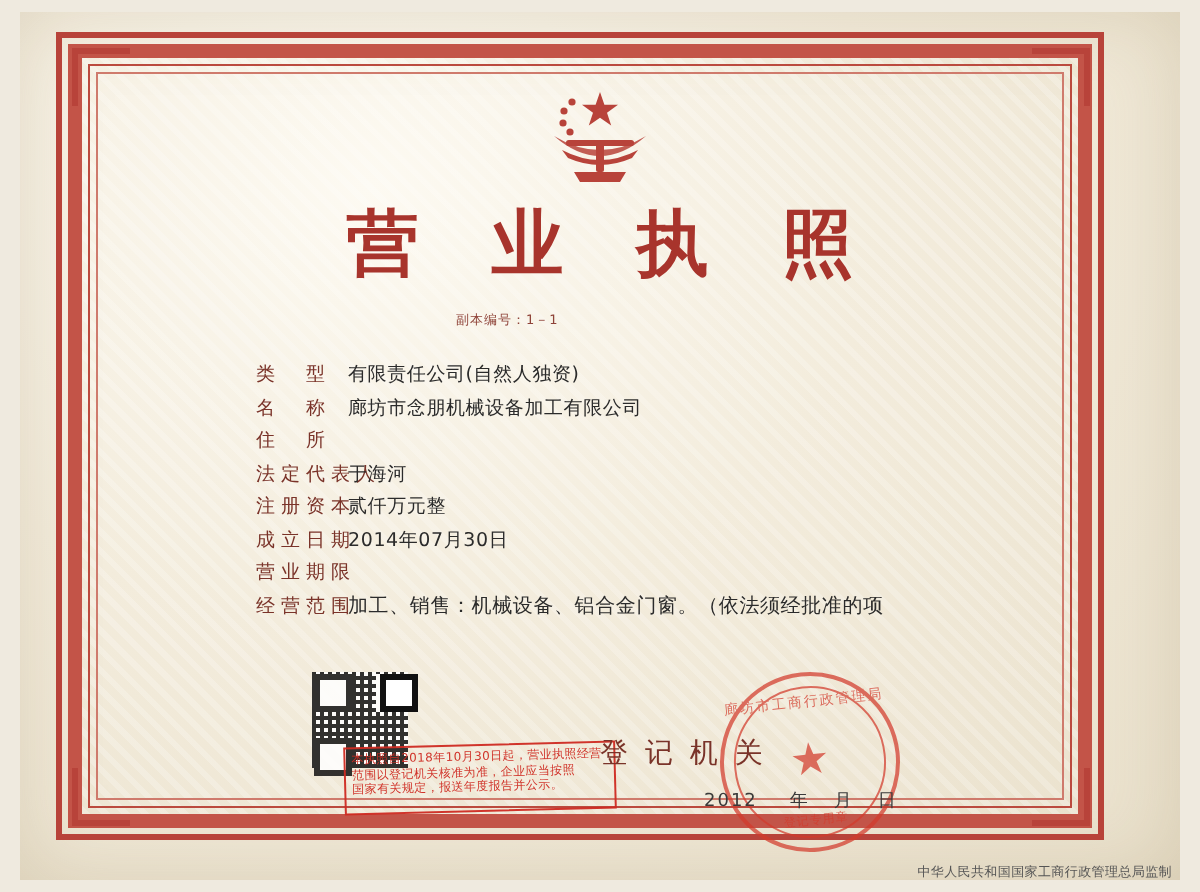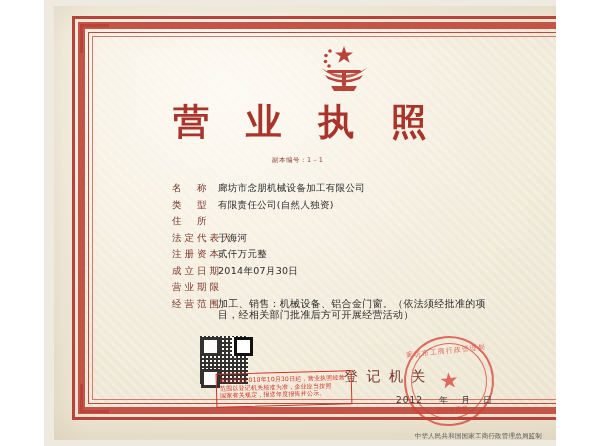--- a/index.html
+++ b/index.html
@@ -8,25 +8,24 @@
     background: #ffffff;
   }
   body {
     width: 600px;
     height: 446px;
     overflow: hidden;
     font-family: "DejaVu Sans", "Liberation Sans", sans-serif;
   }
   .page {
     position: relative;
-    width: 512px;
+    width: 600px;
     height: 446px;
     background: #efeadf;
     overflow: hidden;
-    margin-left: 44px;
   }
   
   .paper {
     position: absolute;
     left: 10px; top: 6px;
     width: 580px; height: 434px;
     background:
       radial-gradient(ellipse at 30% 20%, #fdfaf2 0%, #f3ecdc 45%, #e9e0cb 100%);
     box-shadow: inset 0 0 40px rgba(160,140,100,0.25);
   }
@@ -303,26 +302,26 @@
         <path d="M18 44 h26 l-3 5 h-20 z"></path>
       </g>
     </svg>
   </div>
 
   <div class="title">营 业 执 照</div>
   <div class="serial">副本编号：1－1</div>
 
   <div class="fields">
     <div class="row">
+      <div class="lbl">类　型</div>
+      <div class="val">有限责任公司(自然人独资)</div>
+    </div>
+    <div class="row">
       <div class="lbl">名　称</div>
       <div class="val">廊坊市念朋机械设备加工有限公司</div>
-    </div>
-    <div class="row">
-      <div class="lbl">类　型</div>
-      <div class="val">有限责任公司(自然人独资)</div>
     </div>
     <div class="row">
       <div class="lbl">住　所</div>
     </div>
     <div class="row">
       <div class="lbl">法定代表人</div>
       <div class="val">于海河</div>
     </div>
     <div class="row">
       <div class="lbl">注册资本</div>
@@ -333,21 +332,20 @@
       <div class="val">2014年07月30日</div>
     </div>
     <div class="row">
       <div class="lbl">营业期限</div>
       <div class="val"></div>
     </div>
     <div class="row scope">
       <div class="lbl">经营范围</div>
       <div class="val small">
         <div>加工、销售：机械设备、铝合金门窗。（依法须经批准的项</div>
-        <div>目，经相关部门批准后方可开展经营活动）</div>
       </div>
     </div>
   </div>
 
   <div class="qr"></div>
   <div class="qr-tr"></div>
 
   <div class="stamp-text">
     <div>本执照自2018年10月30日起，营业执照经营</div>
     <div>范围以登记机关核准为准，企业应当按照</div>

